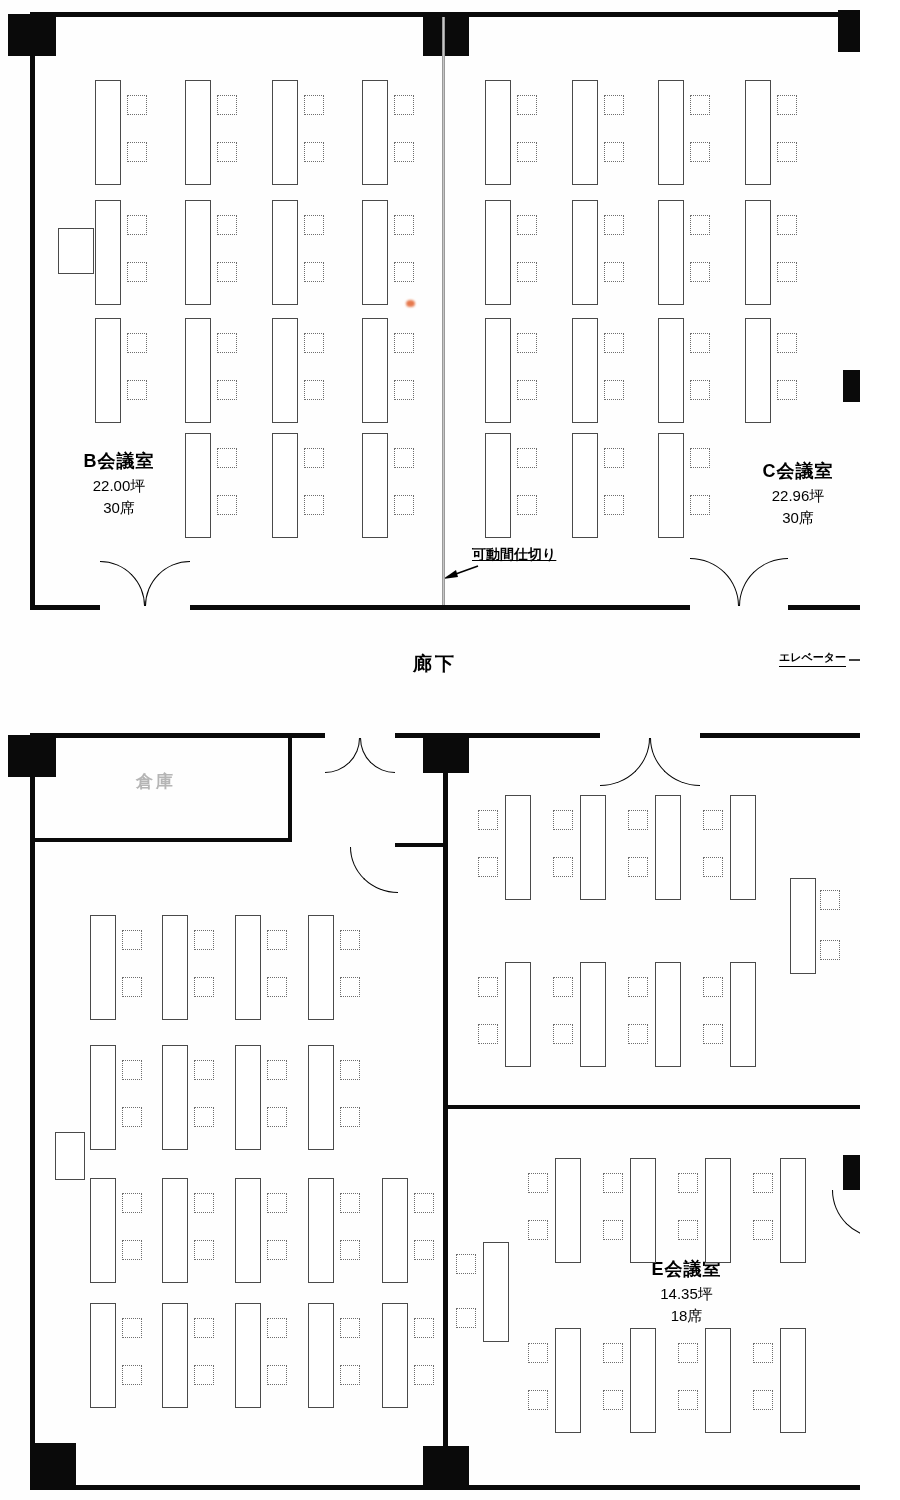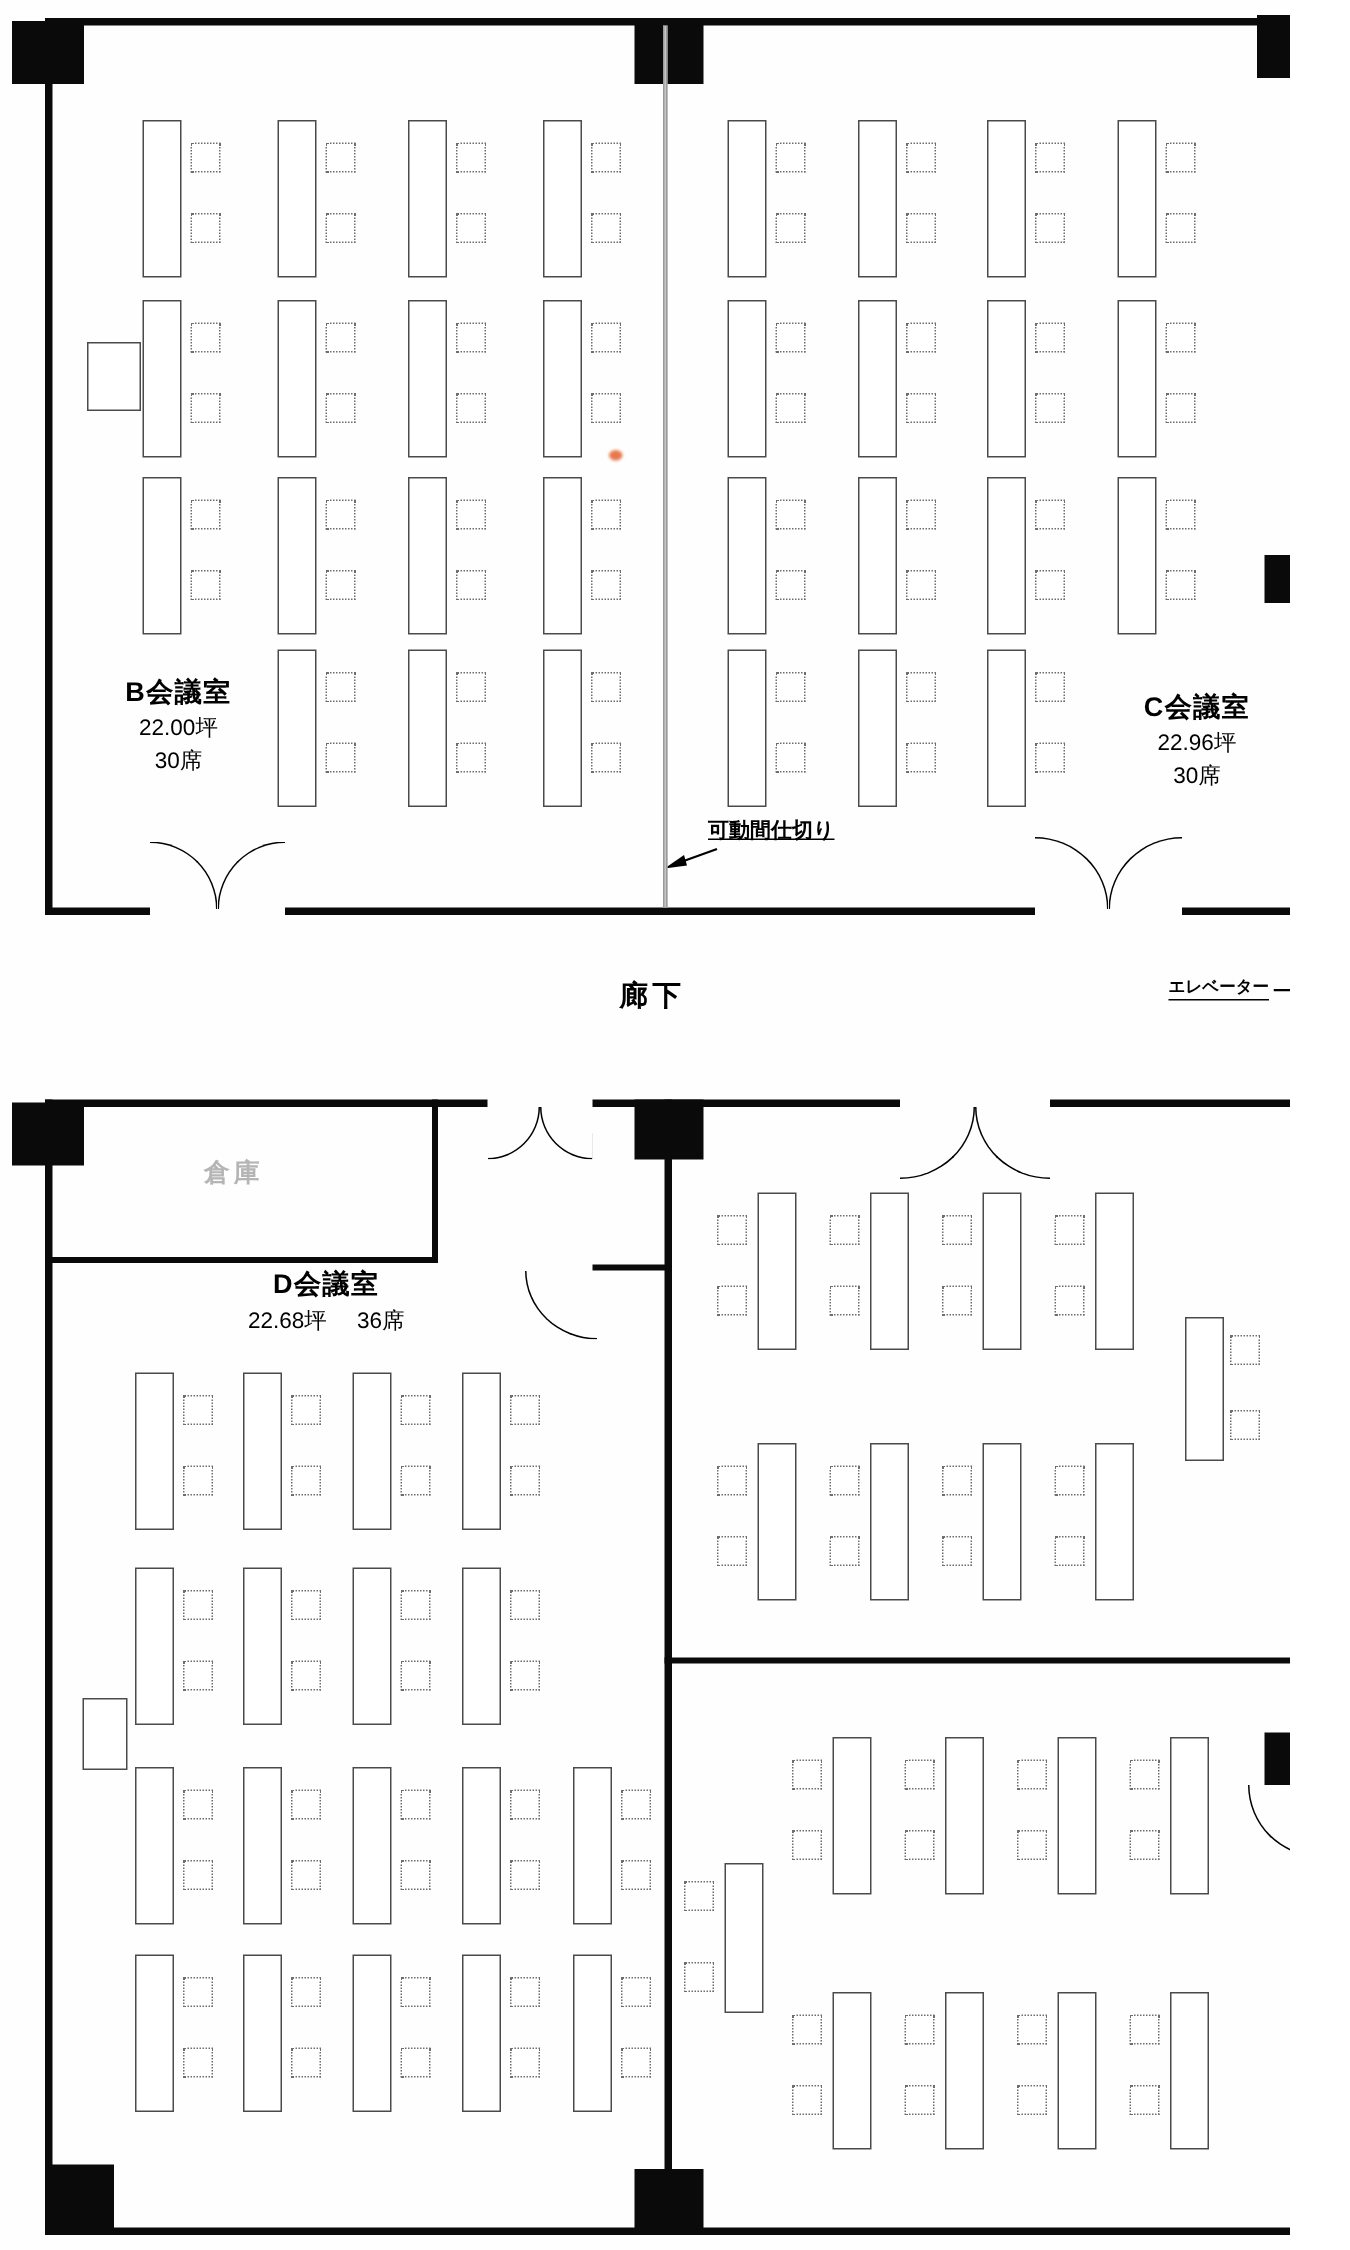--- a/index.html
+++ b/index.html
@@ -56,29 +56,27 @@
   <div class="elevator" style="left:779px;top:650px">
     <span>エレベーター</span>
     <svg width="46" height="12" viewBox="0 0 46 12">
       <line x1="0" y1="7" x2="37" y2="7" stroke="#000" stroke-width="1.5"></line>
       <polygon points="46,7 36,2.5 36,11.5" fill="#000"></polygon>
     </svg>
   </div>
 
   <div class="storage" style="left:136px;top:770px">倉庫</div>
 
-  <div class="room-label" style="left:110px;top:845px;width:215px">
-    <div class="rname">D会議室</div>
-    <div class="rinfo">
-      <span>22.68坪</span>
-      <span class="gap">36席</span>
-    </div>
-  </div>
-
-
+
+
+  <div class="room-label" style="left:604px;top:1258px;width:165px">
+    <div class="rname">E会議室</div>
+    <div class="rinfo">14.35坪</div>
+    <div class="rinfo">18席</div>
+  </div>
 
 <div class="wall" style="left: 30px; top: 12px; width: 855px; height: 5px;"></div>
     <div class="wall" style="left: 30px; top: 12px; width: 5px; height: 598px;"></div>
     <div class="wall" style="left: 880px; top: 12px; width: 5px; height: 598px;"></div>
     <div class="wall" style="left: 30px; top: 605px; width: 70px; height: 5px;"></div>
     <div class="wall" style="left: 190px; top: 605px; width: 500px; height: 5px;"></div>
     <div class="wall" style="left: 788px; top: 605px; width: 97px; height: 5px;"></div>
     <div class="wall" style="left: 30px; top: 733px; width: 295px; height: 5px;"></div>
     <div class="wall" style="left: 395px; top: 733px; width: 205px; height: 5px;"></div>
     <div class="wall" style="left: 700px; top: 733px; width: 185px; height: 5px;"></div>

